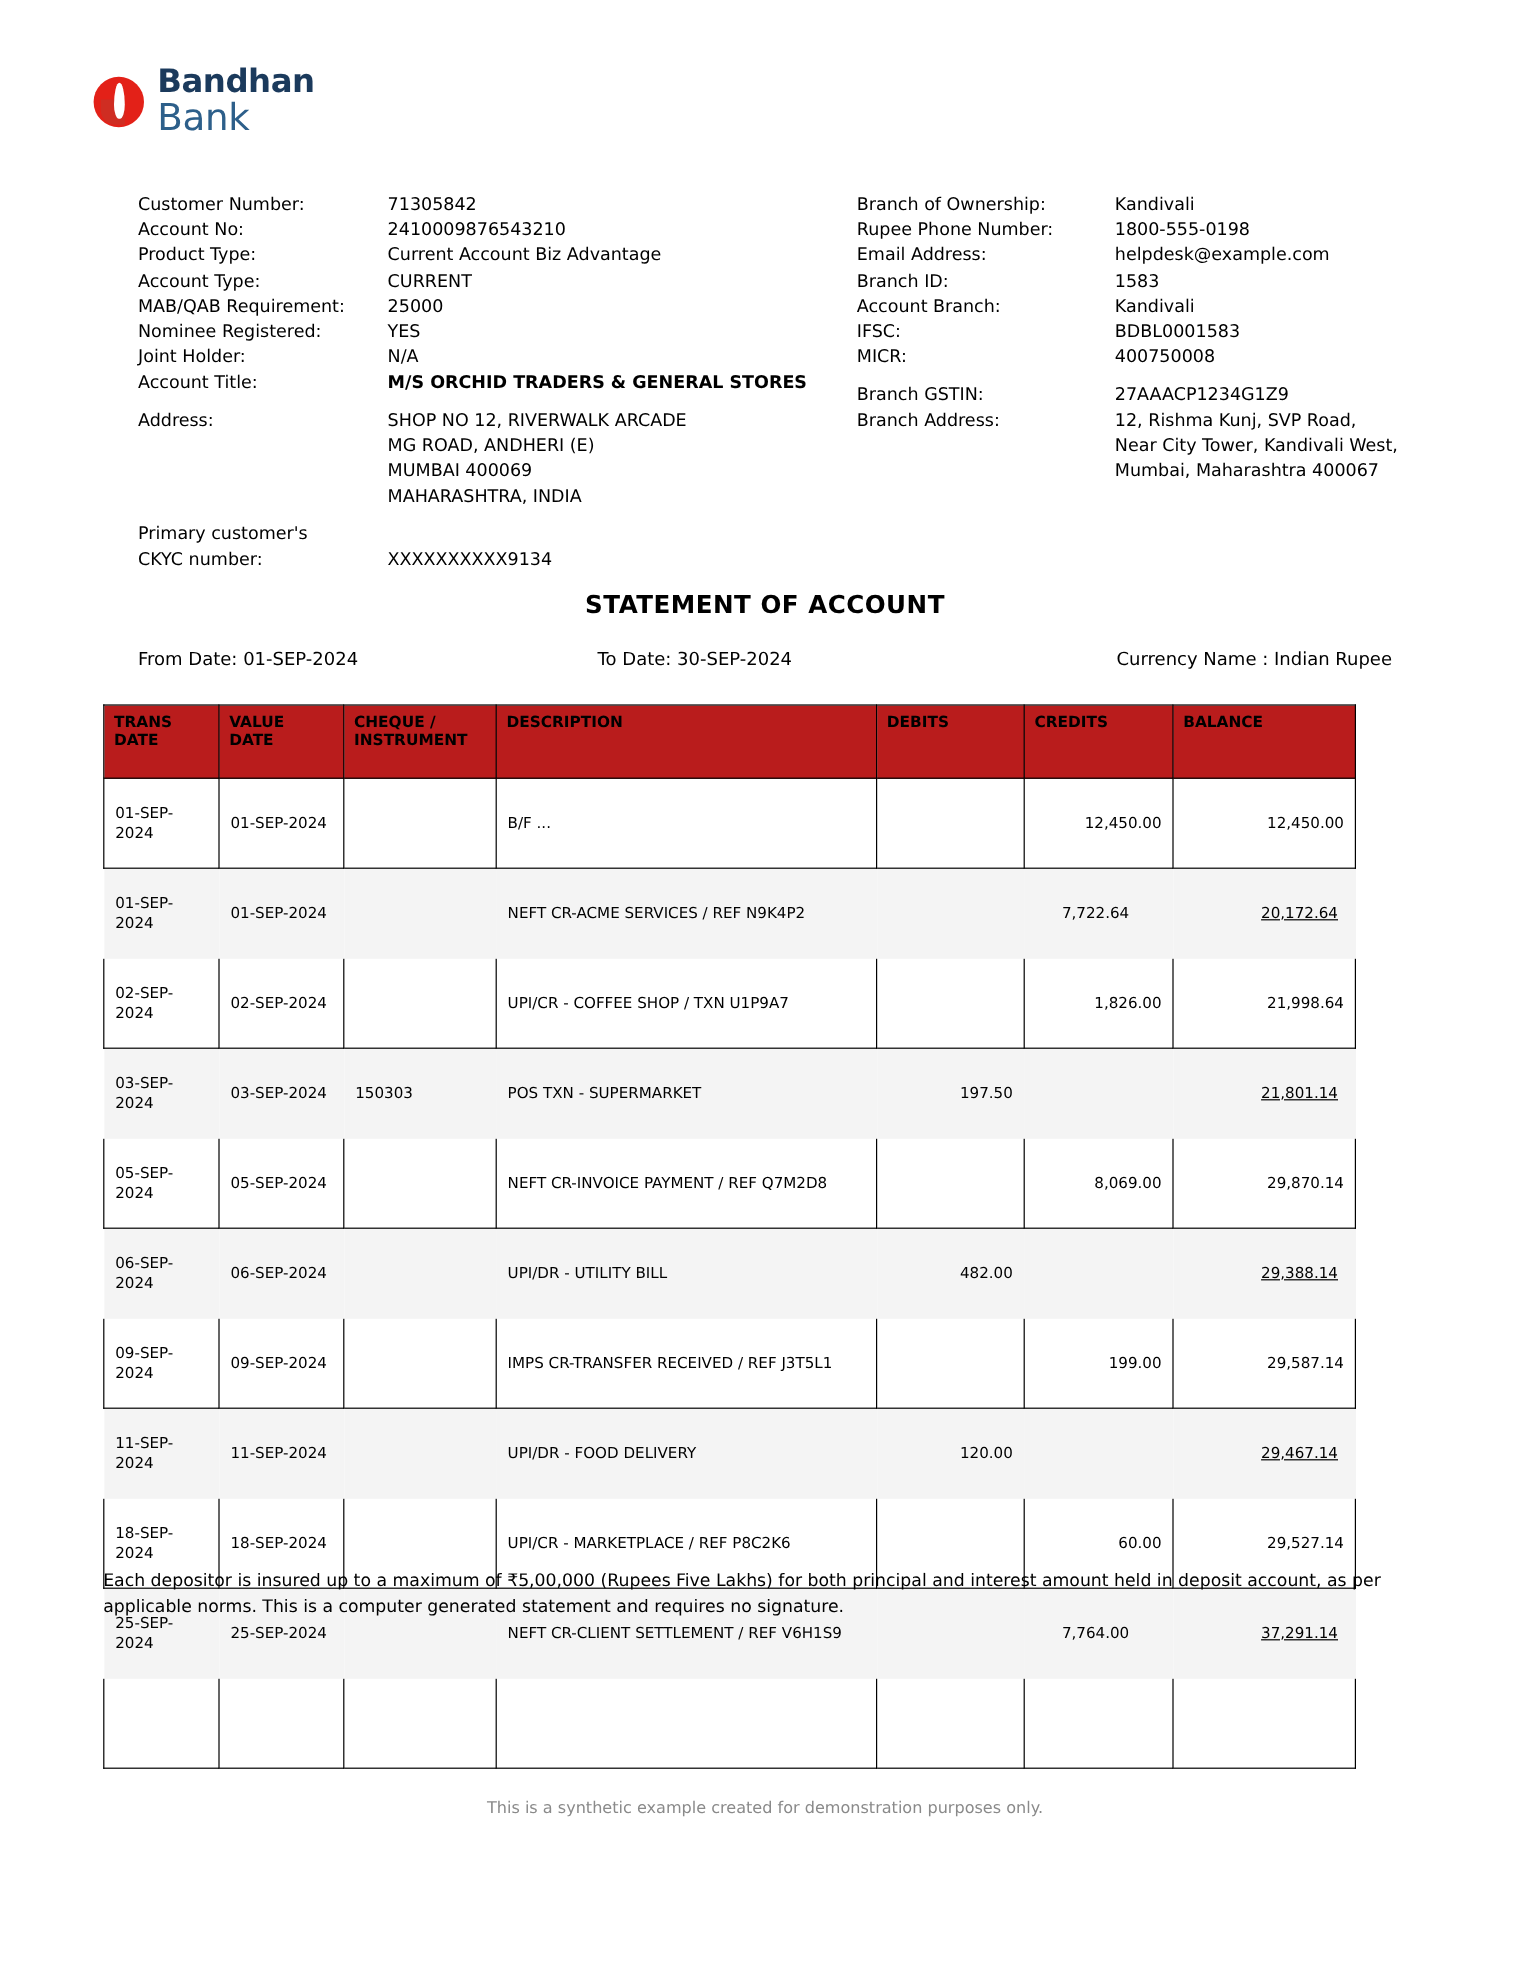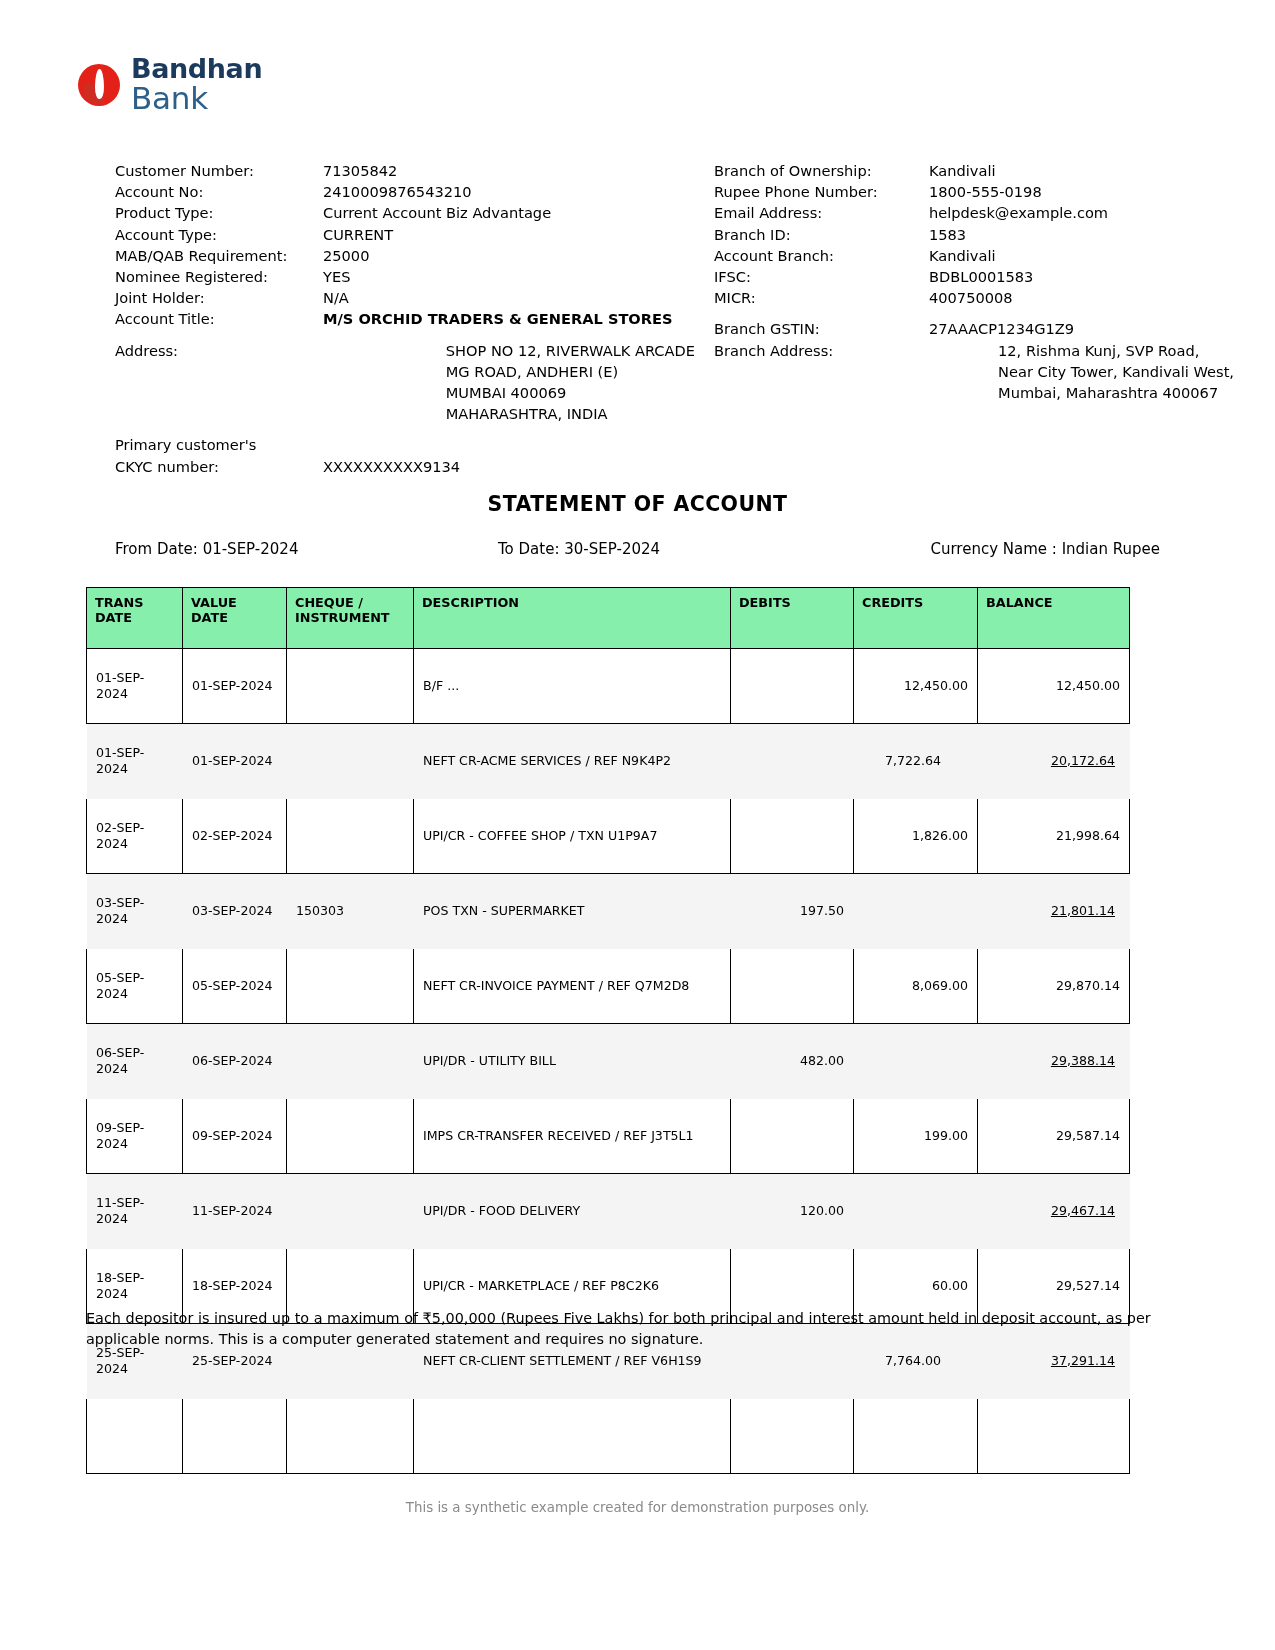--- a/index.html
+++ b/index.html
@@ -113,21 +113,20 @@
   .info-col-right .irow .k {
     width: 215px;
     flex: 0 0 215px;
   }
   .irow .v { flex: 1 1 auto; }
   .irow .v.bold { font-weight: bold; }
   .addr-block {
     display: flex;
     line-height: 21.2px;
     margin-top: 10px;
-    justify-content: space-between;
   }
   .addr-block .k { width: 208px; flex: 0 0 208px; }
   .info-col-right .addr-block .k { width: 215px; flex: 0 0 215px; }
   .addr-block .v div { white-space: nowrap; }
   .ckyc {
     margin-top: 10px;
     line-height: 21.2px;
   }
   .ckyc .line1 { }
   .ckyc .line2 { display: flex; }
@@ -174,21 +173,21 @@
     width: 1043px;
     table-layout: fixed;
     font-size: 12.6px;
   }
   table.stmt th, table.stmt td {
     border: 1.4px solid #000000;
     vertical-align: middle;
     padding: 0;
   }
   table.stmt thead th {
-    background: #86efac;
+    background: #b91c1c;
     font-weight: bold;
     text-align: left;
     font-size: 12.8px;
     height: 53px;
     padding: 7px 8px 0 8px;
     vertical-align: top;
     line-height: 15px;
   }
   col.c-trans { width: 96px; }
   col.c-value { width: 104px; }

